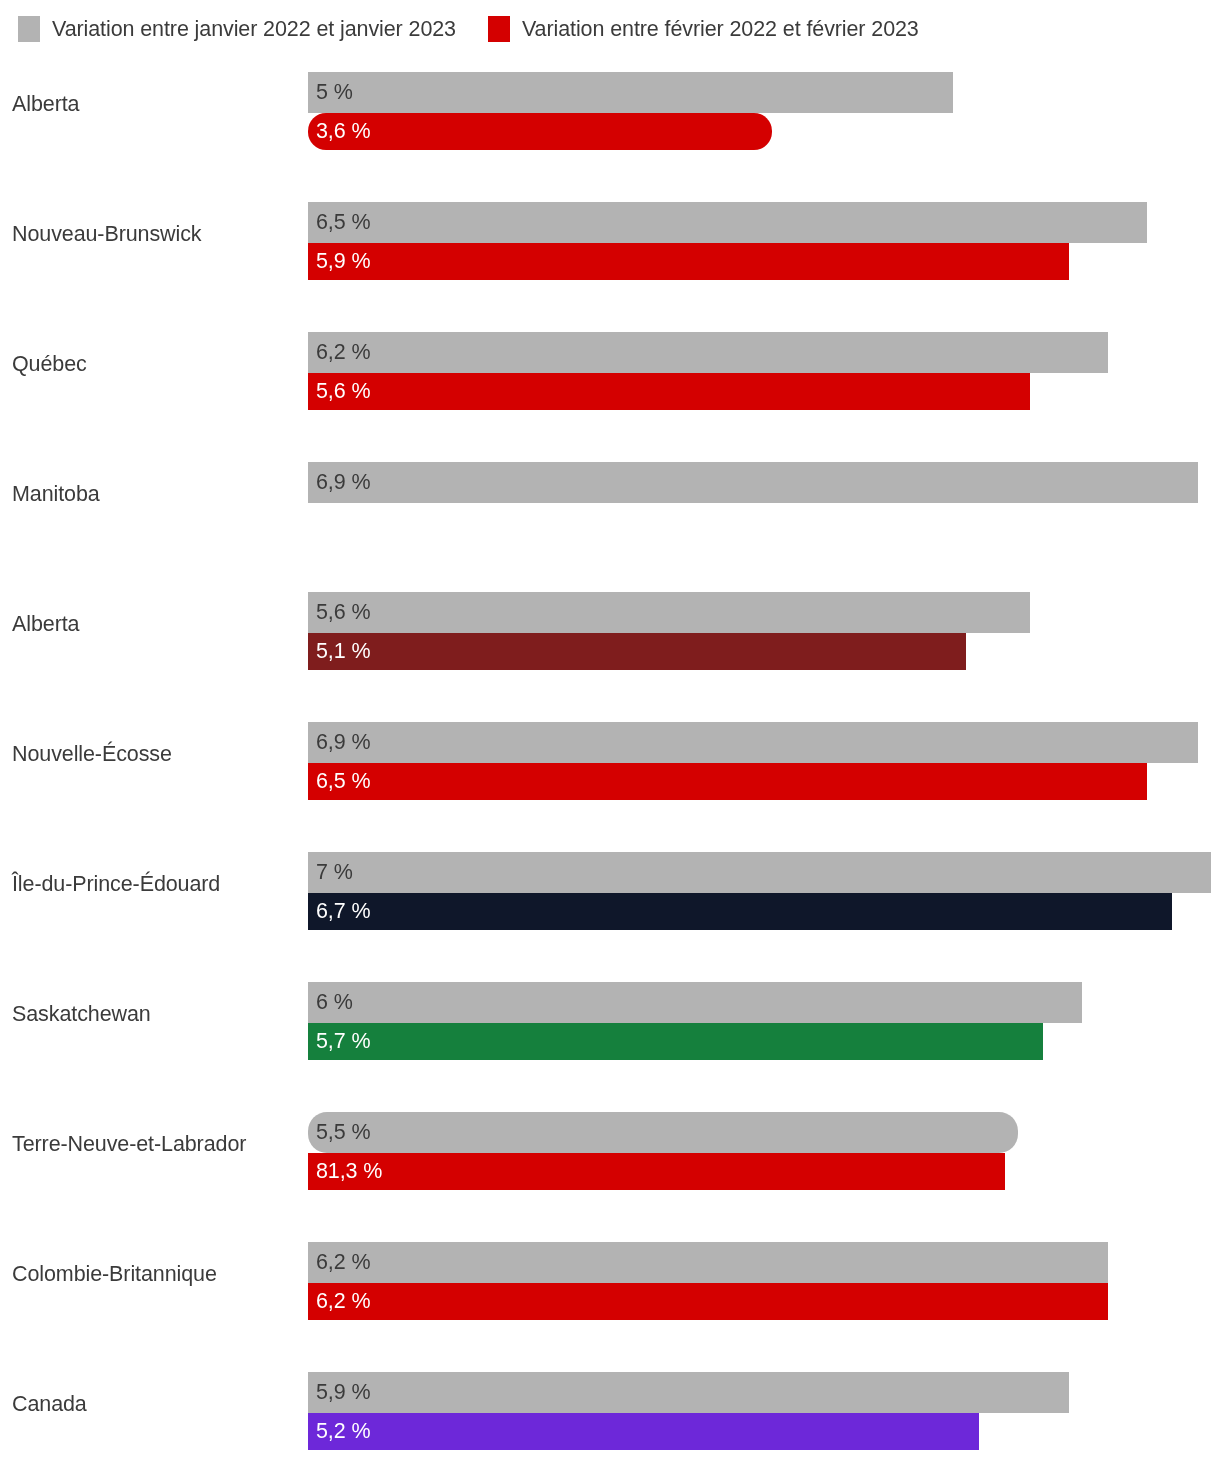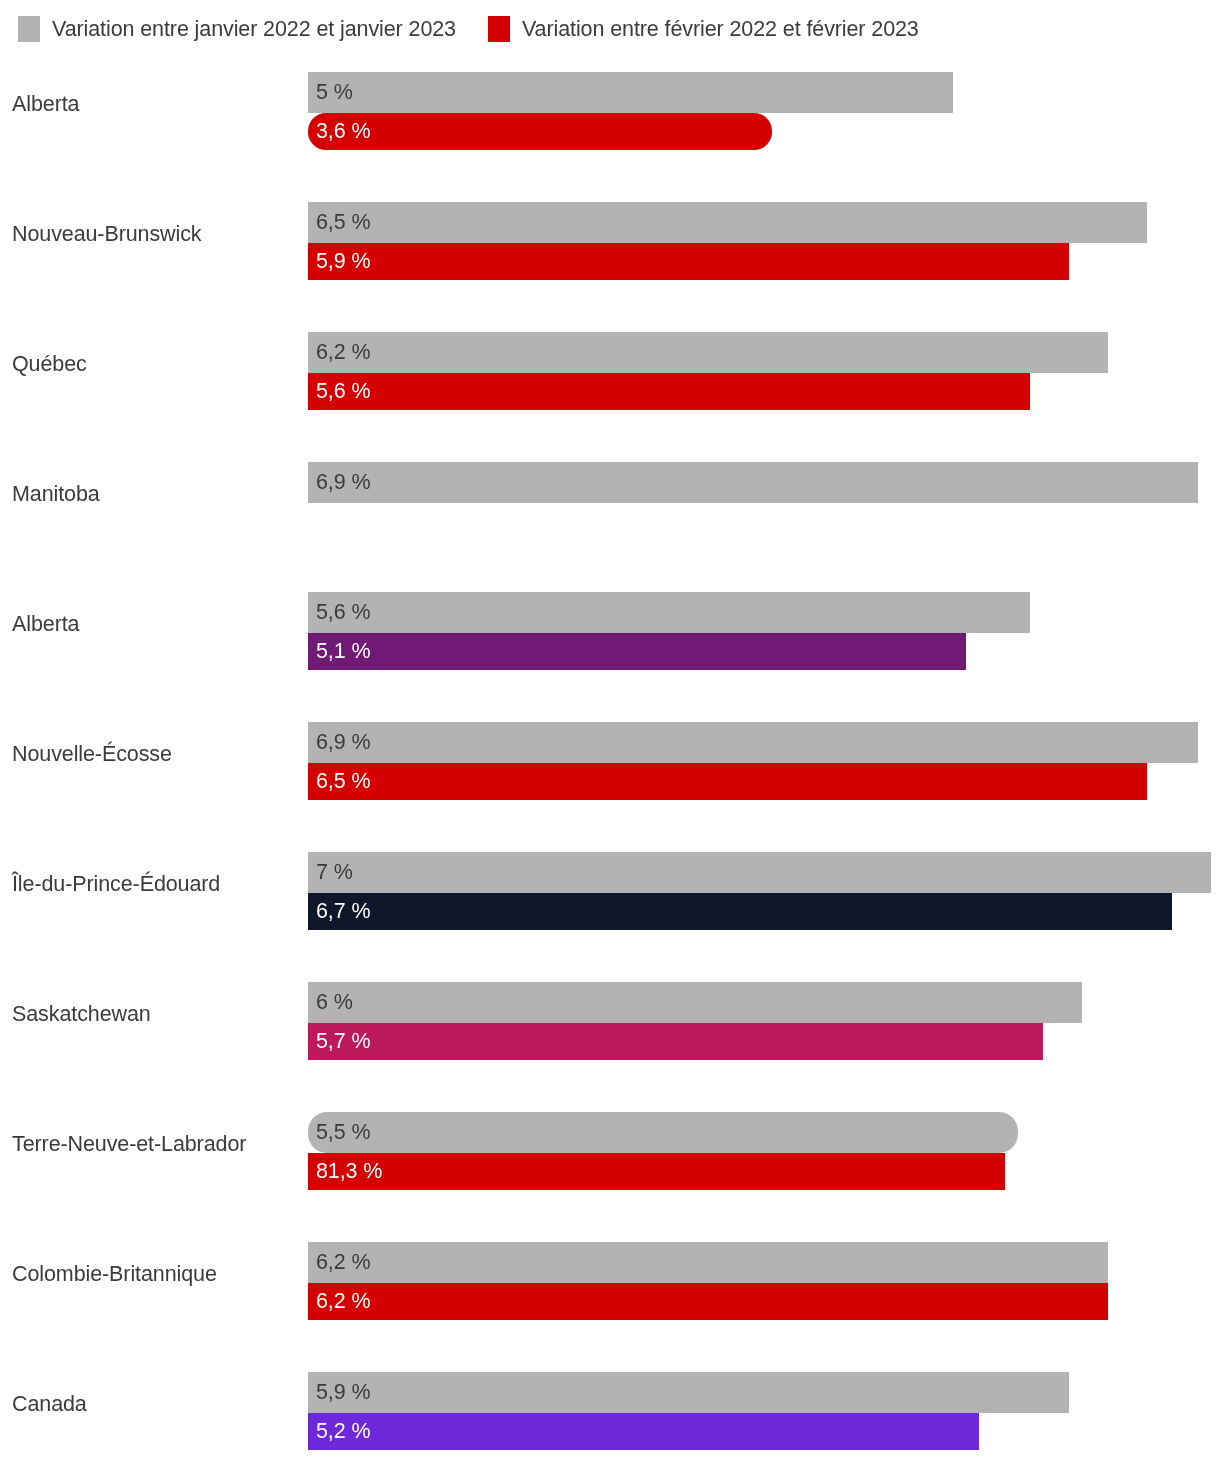--- a/index.html
+++ b/index.html
@@ -162,21 +162,21 @@
           <span class="bar-value">6,9 %</span>
         </div>
       </div>
     </div>
     <div class="group" style="top: 520px;">
       <div class="cat-label">Alberta</div>
       <div class="bars">
         <div class="bar bar-gray" style="width: 722.4px; background: rgb(179, 179, 179);">
           <span class="bar-value">5,6 %</span>
         </div>
-        <div class="bar bar-red" style="width: 657.9px; background: #701a75;">
+        <div class="bar bar-red" style="width: 657.9px; background: #7f1d1d;">
           <span class="bar-value">5,1 %</span>
         </div>
       </div>
     </div>
     <div class="group" style="top: 650px;">
       <div class="cat-label">Nouvelle-Écosse</div>
       <div class="bars">
         <div class="bar bar-gray" style="width: 890.1px; background: rgb(179, 179, 179);">
           <span class="bar-value">6,9 %</span>
         </div>
@@ -195,21 +195,21 @@
           <span class="bar-value">6,7 %</span>
         </div>
       </div>
     </div>
     <div class="group" style="top: 910px;">
       <div class="cat-label">Saskatchewan</div>
       <div class="bars">
         <div class="bar bar-gray" style="width: 774px; background: rgb(179, 179, 179);">
           <span class="bar-value">6 %</span>
         </div>
-        <div class="bar bar-red" style="width: 735.3px; background: #be185d;">
+        <div class="bar bar-red" style="width: 735.3px; background: #15803d;">
           <span class="bar-value">5,7 %</span>
         </div>
       </div>
     </div>
     <div class="group" style="top: 1040px; text-decoration: underline;">
       <div class="cat-label">Terre-Neuve-et-Labrador</div>
       <div class="bars">
         <div class="bar bar-gray" style="width: 709.5px; background: rgb(179, 179, 179); border-radius: 19px;">
           <span class="bar-value">5,5 %</span>
         </div>

